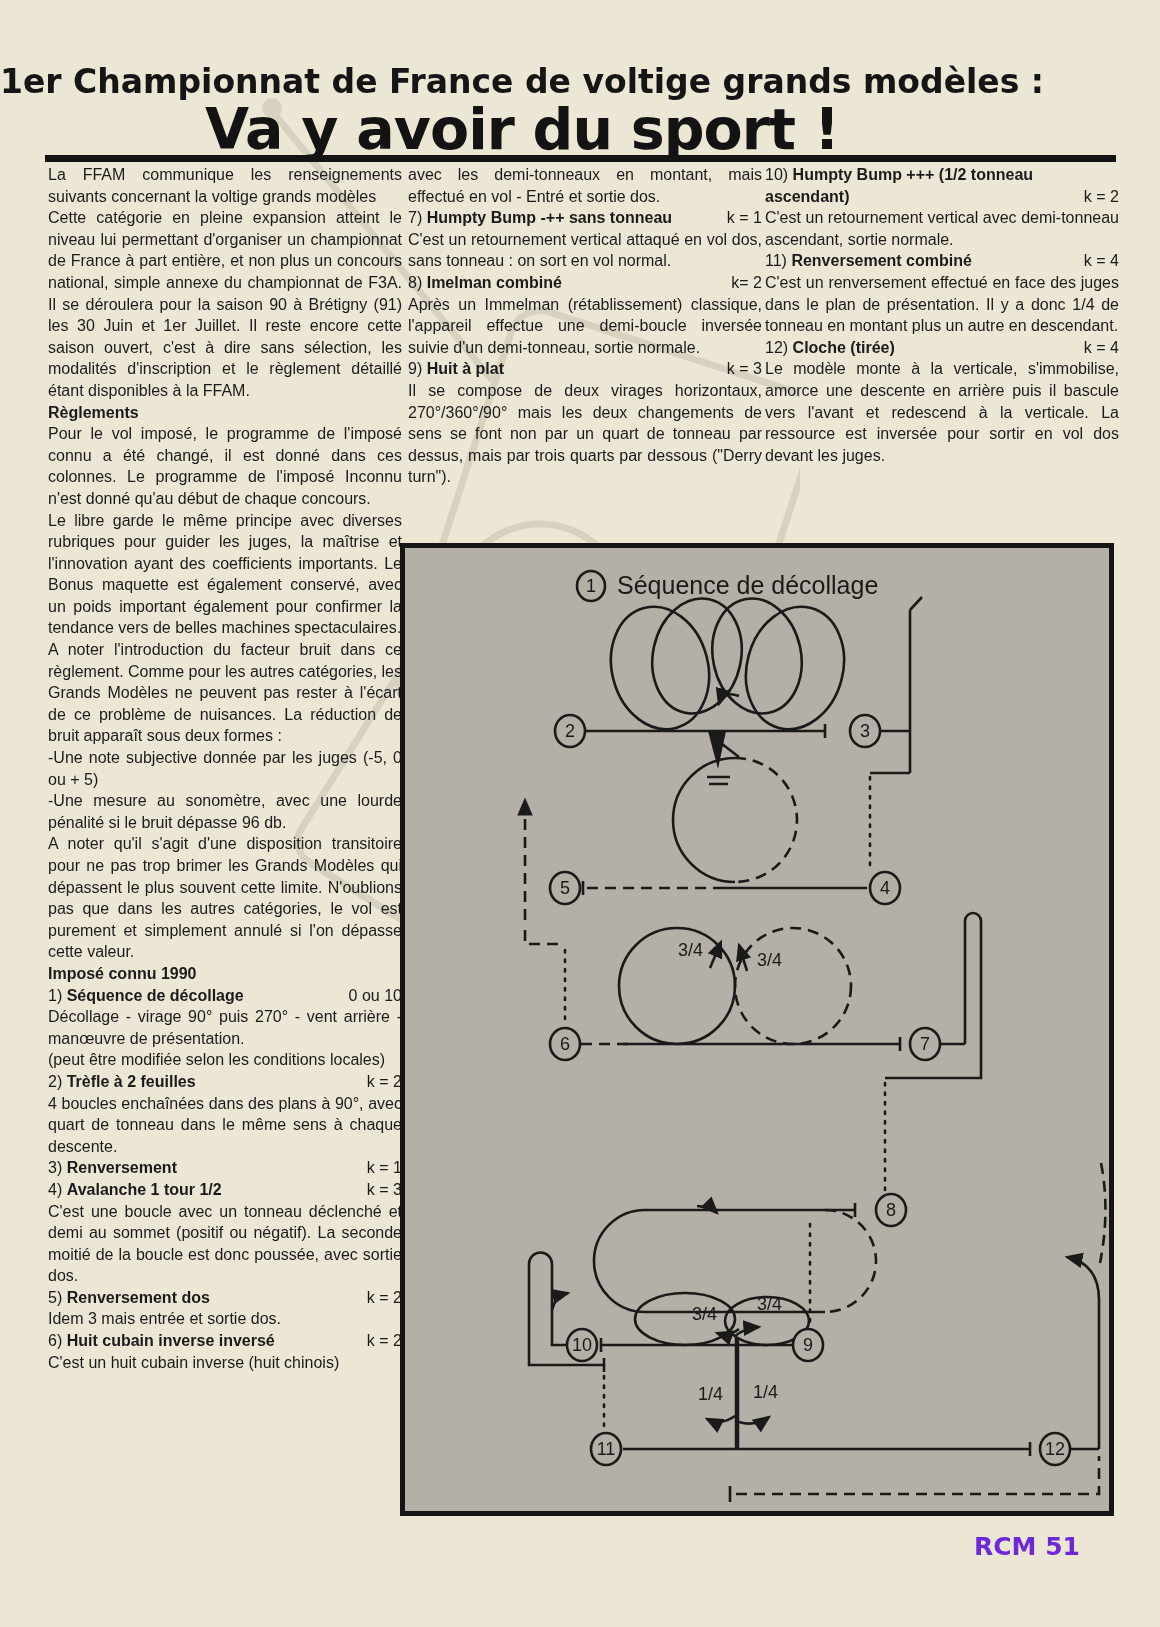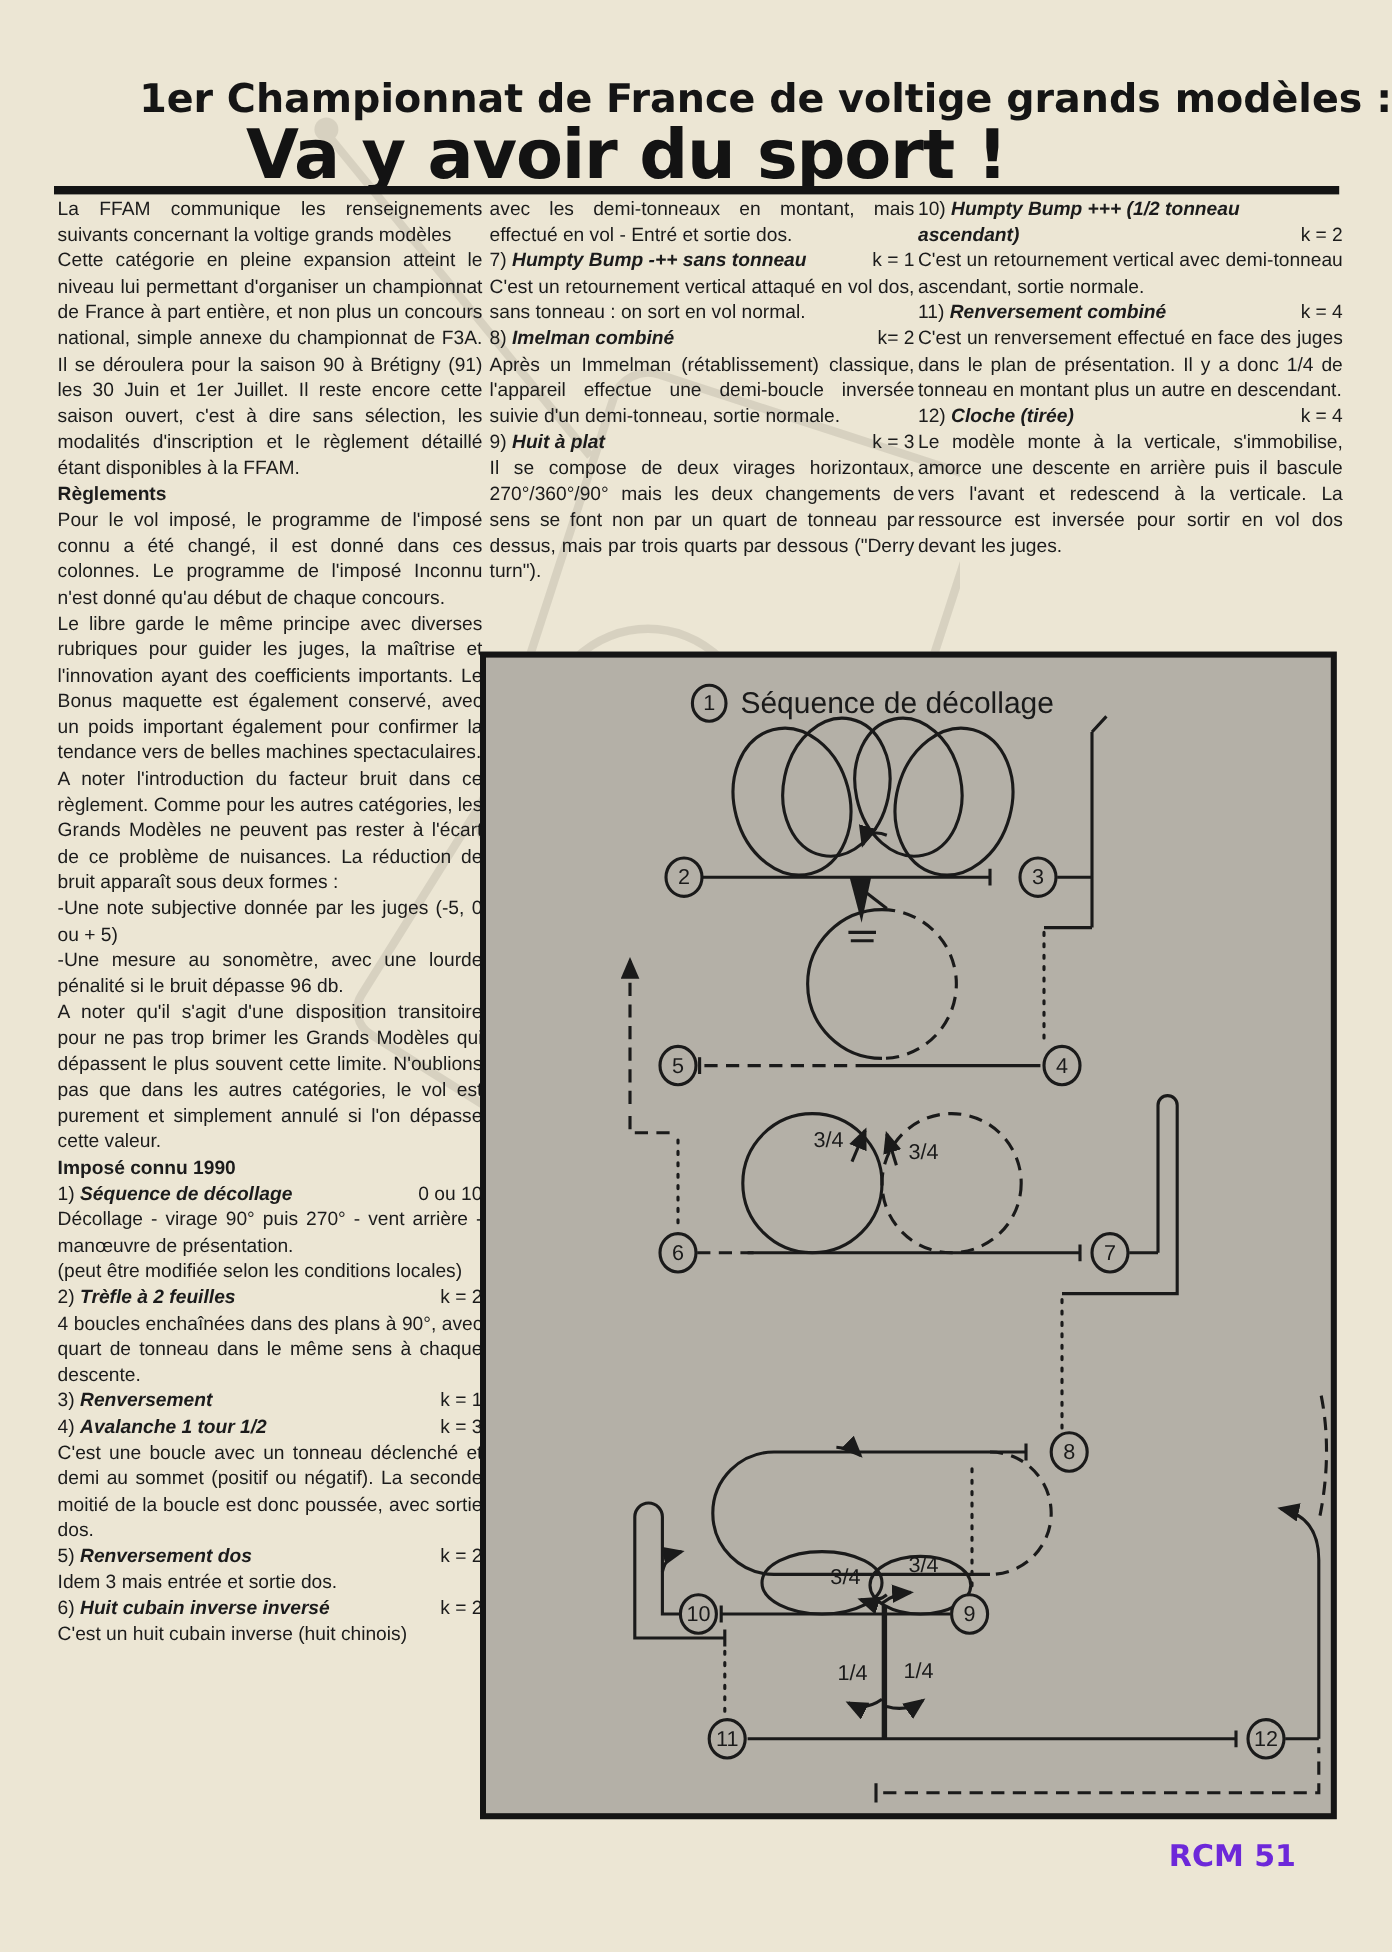--- a/index.html
+++ b/index.html
@@ -1,33 +1,33 @@
 <!DOCTYPE html>
 <html><head>
 <meta charset="utf-8">
 <style>
   html,body{margin:0;padding:0;}
   .page{position:relative;width:1160px;height:1627px;background:#ece6d4;overflow:hidden;
         font-family:"Liberation Sans",sans-serif;color:#1b1b1b;}
   
-  .kicker{position:absolute;left:0;top:62px;width:1160px;text-align:right;
+  .kicker{position:absolute;left:0;top:62px;width:1160px;text-align:left;
           font-family:"DejaVu Sans",sans-serif;font-weight:bold;font-size:33px;letter-spacing:0px;color:#151515;}
   .headline{position:absolute;left:0;top:96px;width:1044px;text-align:center;
           font-family:"DejaVu Sans",sans-serif;font-weight:bold;font-size:57px;letter-spacing:-1px;color:#131313;}
   .rule{position:absolute;left:45px;top:155px;width:1071px;height:7px;background:#141414;}
   
   .wm{position:absolute;left:40px;top:50px;z-index:0;opacity:0.16;}
   
   .col{position:absolute;top:164px;width:354px;font-size:16px;line-height:21.6px;
        text-align:justify;z-index:2;}
   .col p{margin:0;}
   .col p.h{font-weight:700;text-align:left;}
   .item{display:flex;justify-content:space-between;align-items:flex-end;text-align:left;}
   .item .lab{flex:1 1 auto;}
-  .item .lab b{font-weight:700;font-style:italic;}
+  .item .lab b{font-weight:700;}
   .item .k{font-weight:400;white-space:nowrap;padding-left:8px;}
   #col1{left:48px;} #col2{left:408px;} #col3{left:765px;}
   
   .diagram{position:absolute;left:400px;top:543px;width:714px;height:973px;
            box-sizing:border-box;border:5px solid #151515;background:#b4b0a7;z-index:2;}
   .diagram svg{display:block;width:100%;height:100%;}
   svg text{font-family:"Liberation Sans",sans-serif;fill:#1a1a1a;}
   .dline{stroke:#1a1a1a;stroke-width:2.6;fill:none;}
   .dthick{stroke:#1a1a1a;stroke-width:4.5;fill:none;}
   .dash{stroke-dasharray:11 7;}

